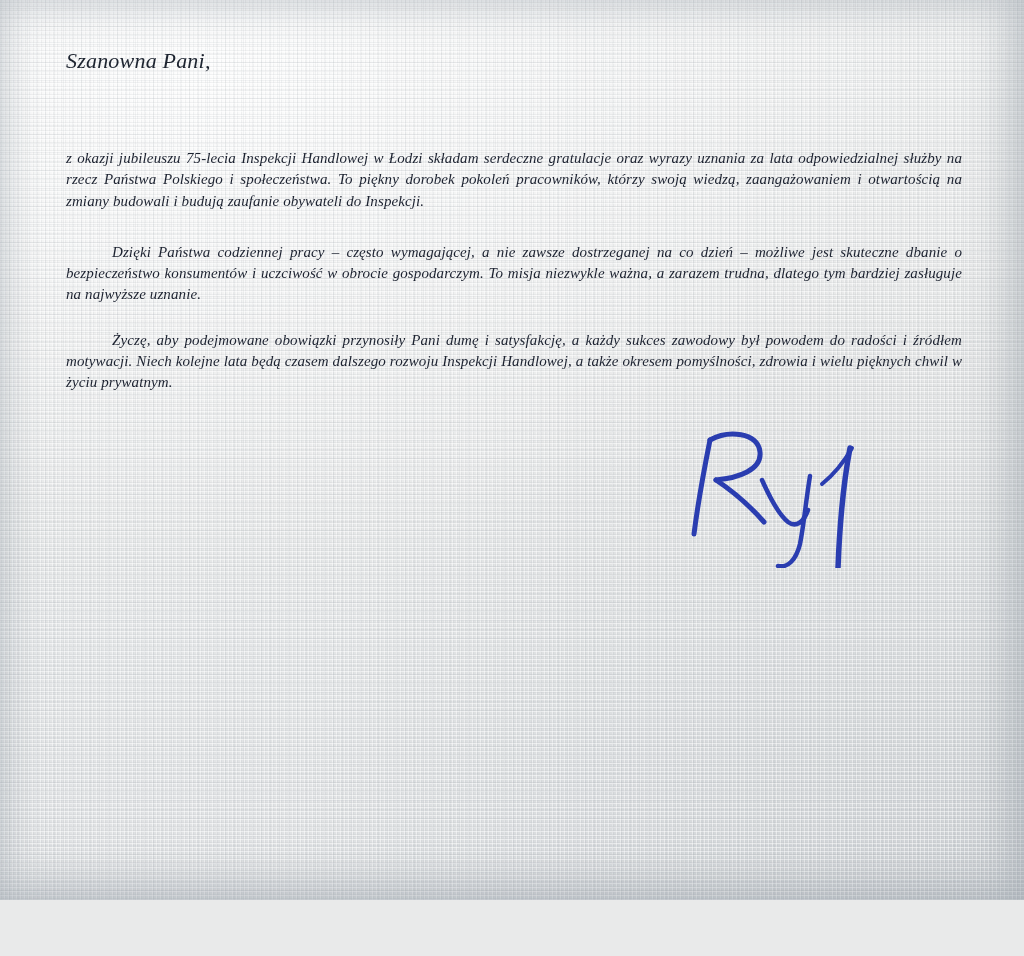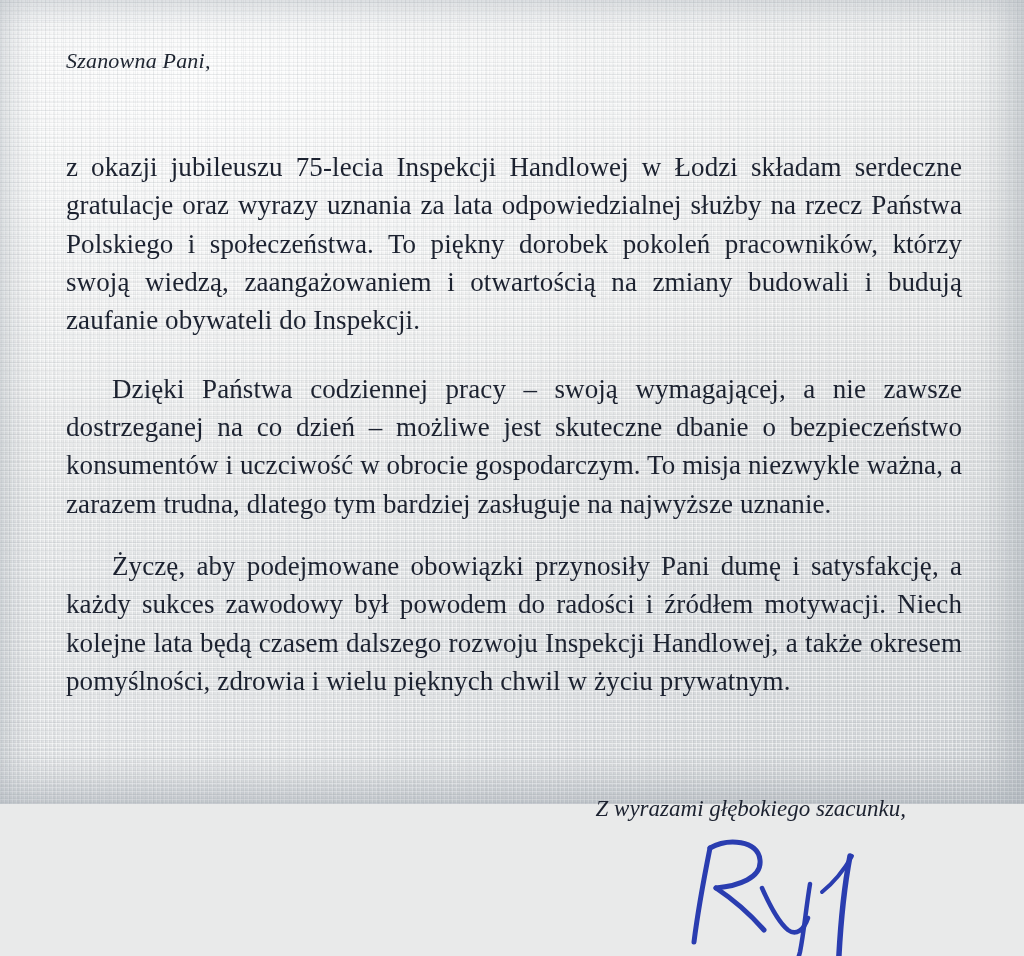--- a/index.html
+++ b/index.html
@@ -11,21 +11,21 @@
     height: 956px;
     overflow: hidden;
     background: #e9eaea;
     font-family: "Liberation Serif", serif;
   }
 
   
   .sheet {
     position: relative;
     width: 1024px;
-    height: 804px;
+    height: 900px;
     background:
       
       radial-gradient(130% 100% at 20% 8%, rgba(255,255,255,0.85) 0%, rgba(255,255,255,0.0) 55%),
       radial-gradient(120% 120% at 95% 95%, rgba(120,130,140,0.16) 0%, rgba(120,130,140,0.0) 55%),
       linear-gradient(180deg, #edeeee 0%, #e7e8e8 40%, #e3e5e6 75%, #dfe1e3 100%);
     box-sizing: border-box;
   }
   
   .sheet::before {
     content: "";
@@ -73,21 +73,22 @@
     color: #1d2430;
     letter-spacing: 0.2px;
   }
 
   .body-block {
     margin-top: 74px;
   }
 
   p.para {
     margin: 0 0 24px 0;
-    font-size: 27px;
+    font-style: italic;
+    font-size: 15px;
     line-height: 1.42;
     color: #1c2230;
     text-align: justify;
     text-justify: inter-word;
     letter-spacing: 0.1px;
     -webkit-font-smoothing: antialiased;
   }
   p.para.indent {
     text-indent: 46px;
   }
@@ -132,27 +133,26 @@
 <div class="sheet">
   <div class="edge-shade"></div>
 
   <div class="content">
 
     <p class="salutation">Szanowna Pani,</p>
 
     <div class="body-block">
       <p class="para first">z okazji jubileuszu 75-lecia Inspekcji Handlowej w Łodzi składam serdeczne gratulacje oraz wyrazy uznania za lata odpowiedzialnej służby na rzecz Państwa Polskiego i społeczeństwa. To piękny dorobek pokoleń pracowników, którzy swoją wiedzą, zaangażowaniem i otwartością na zmiany budowali i budują zaufanie obywateli do Inspekcji.</p>
 
-      <p class="para indent gap">Dzięki Państwa codziennej pracy – swoją wymagającej, a nie zawsze dostrzeganej na co dzień – możliwe jest skuteczne dbanie o bezpieczeństwo konsumentów i uczciwość w obrocie gospodarczym. To misja niezwykle ważna, a zarazem trudna, dlatego tym bardziej zasługuje na najwyższe uznanie.</p>
+      <p class="para indent gap">Dzięki Państwa codziennej pracy – często wymagającej, a nie zawsze dostrzeganej na co dzień – możliwe jest skuteczne dbanie o bezpieczeństwo konsumentów i uczciwość w obrocie gospodarczym. To misja niezwykle ważna, a zarazem trudna, dlatego tym bardziej zasługuje na najwyższe uznanie.</p>
 
       <p class="para indent gap">Życzę, aby podejmowane obowiązki przynosiły Pani dumę i satysfakcję, a każdy sukces zawodowy był powodem do radości i źródłem motywacji. Niech kolejne lata będą czasem dalszego rozwoju Inspekcji Handlowej, a także okresem pomyślności, zdrowia i wielu pięknych chwil w życiu prywatnym.</p>
 
     </div>
 
-    <div class="closing">Z wyrazami głębokiego szacunku,</div>
 
     <div class="signature-wrap">
       <div class="signature">
         <svg viewBox="0 0 230 150" xmlns="http://www.w3.org/2000/svg" aria-hidden="true">
           <g fill="none" stroke="#2a3db0" stroke-linecap="round" stroke-linejoin="round">
 
             <path d="M40 116 C 44 84, 50 52, 56 22" stroke-width="5"></path>
             <path d="M56 22 C 74 12, 104 14, 106 34 C 108 52, 84 60, 62 62" stroke-width="5"></path>
             <path d="M62 62 C 80 74, 96 88, 110 104" stroke-width="5"></path>
 

